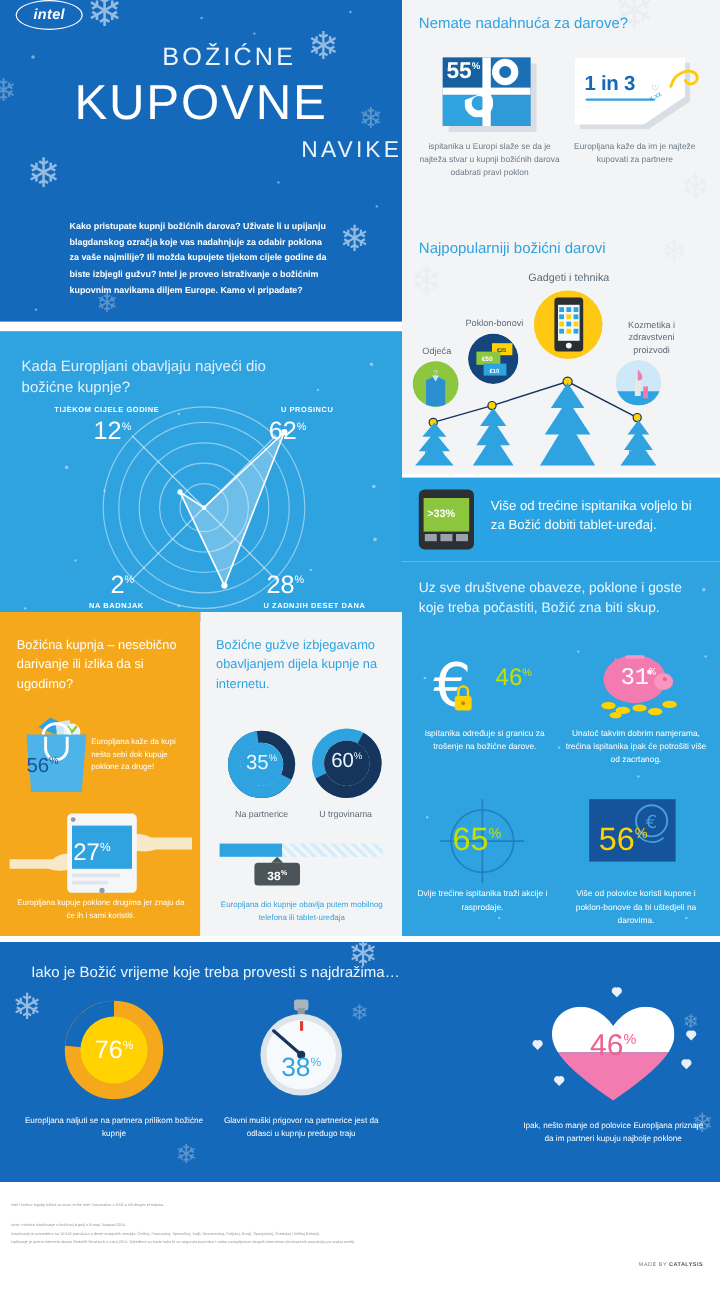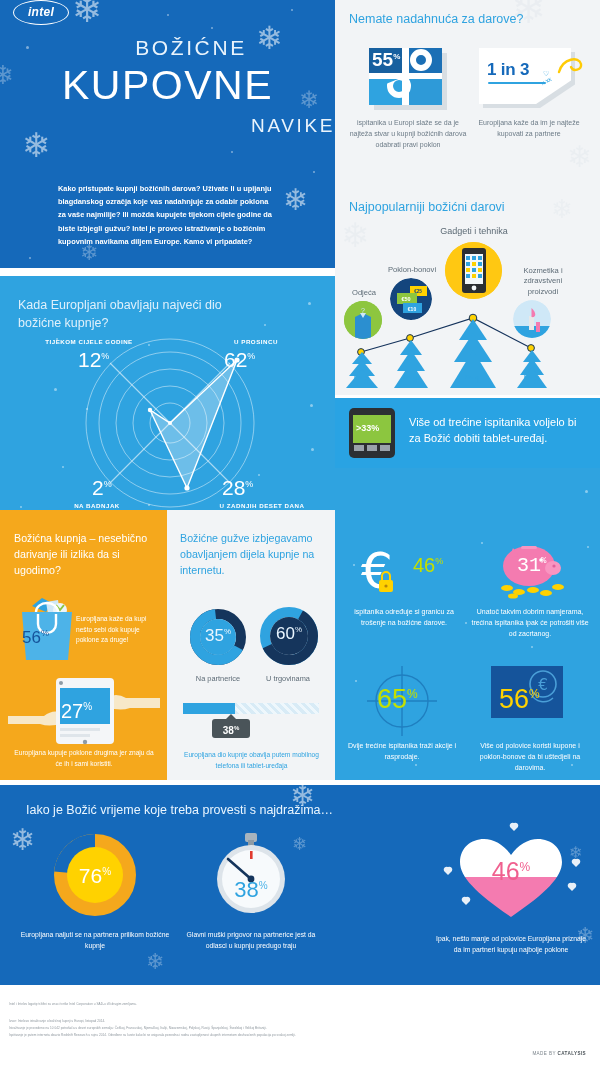--- a/index.html
+++ b/index.html
@@ -410,20 +410,21 @@
     <div class="dot" style="left:250px;top:22px;width:3px;height:3px;"></div>
     <div class="dot" style="left:146px;top:74px;width:2px;height:2px;"></div>
     <div class="dot" style="left:252px;top:78px;width:2px;height:2px;"></div>
     <div class="dot" style="left:18px;top:96px;width:2px;height:2px;"></div>
     <div class="dot" style="left:130px;top:154px;width:2px;height:2px;"></div>
     <div class="dot" style="left:196px;top:178px;width:2px;height:2px;"></div>
     <div class="dot" style="left:20px;top:212px;width:2px;height:2px;"></div>
     <div class="dot" style="left:80px;top:296px;width:2px;height:2px;"></div>
     <div class="dot" style="left:236px;top:296px;width:2px;height:2px;"></div>
 
+    <div class="h">Uz sve društvene obaveze, poklone i goste koje treba počastiti, Božić zna biti skup.</div>
 
     <svg style="position:absolute;left:24px;top:78px;width:56px;height:52px;" viewBox="0 0 56 52">
       <text x="2" y="42" font-size="50" fill="#ffffff" font-family="DejaVu Sans, sans-serif">€</text>
       <rect x="20" y="34" width="14" height="12" rx="2" fill="#ffd200"></rect>
       <path d="M23 34 v-4 a4 4 0 0 1 8 0 v4" fill="none" stroke="#ffd200" stroke-width="2"></path>
       <circle cx="27" cy="40" r="1.6" fill="#b8860b"></circle>
     </svg>
     <div class="sp-val" style="left:78px;top:86px;color:#c4e000;"><span>46</span><sup>%</sup></div>
     <div class="sp-cap" style="left:10px;top:138px;">ispitanika određuje si granicu za trošenje na božićne darove.</div>
 

